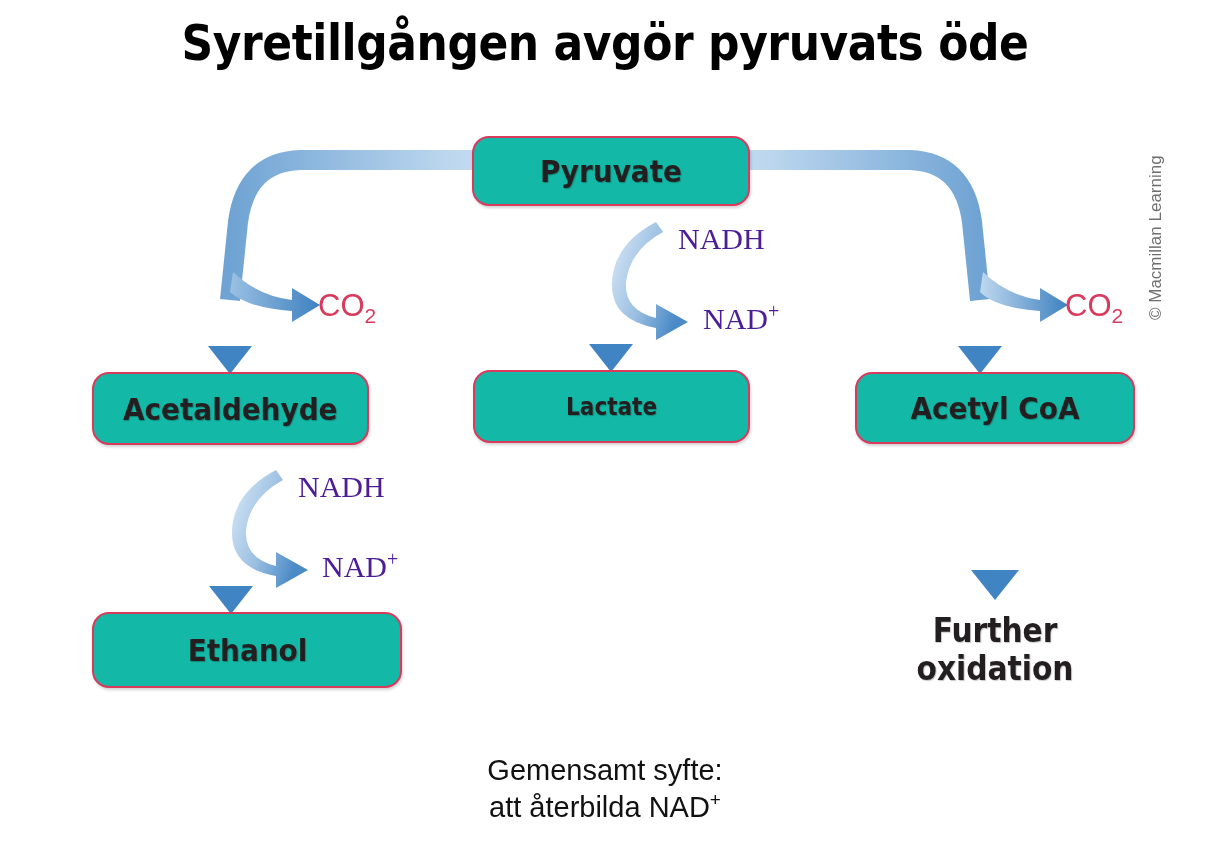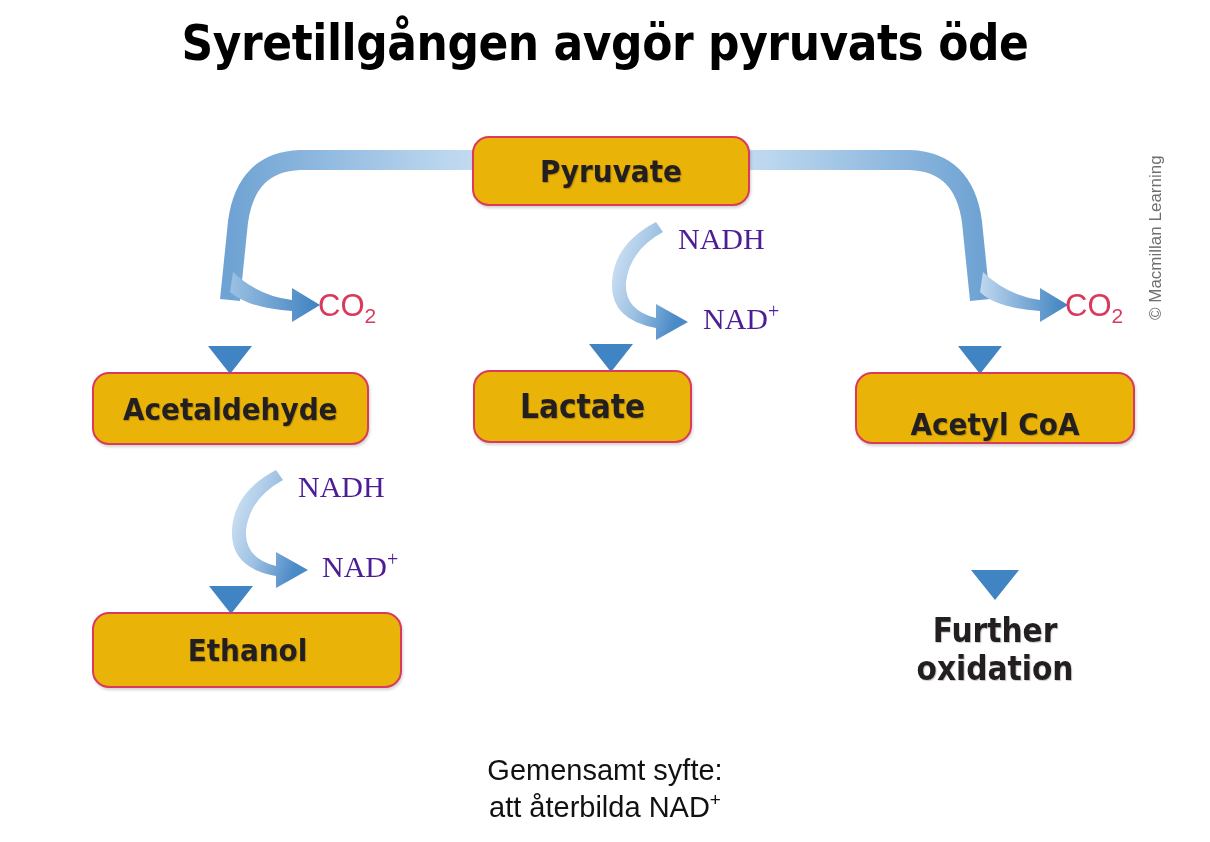--- a/index.html
+++ b/index.html
@@ -26,39 +26,39 @@
     white-space:nowrap;
   }
 
   
   #arrows{position:absolute;left:0;top:0;width:1210px;height:842px;}
 
   
   .mbox{
     position:absolute;
     box-sizing:border-box;
-    background:#eab308;
+    background:#14b8a6;
     border:2.5px solid #DA3A5C;
     border-radius:17px;
     display:flex;align-items:center;justify-content:center;
     font-family:"DejaVu Sans",sans-serif;
     font-weight:bold;
     color:#231f20;
     box-shadow:1px 2px 3px rgba(0,0,0,0.18);
   }
   .mbox span{
     transform:scaleX(0.9);
     display:block;
     white-space:nowrap;
     text-shadow:1px 1px 1px rgba(0,0,0,0.25);
   }
   #box-pyruvate{left:472px;top:136px;width:278px;height:70px;font-size:31px;}
   #box-acetaldehyde{left:92px;top:372px;width:277px;height:73px;font-size:31px;}
-  #box-lactate{left:473px;top:370px;width:219px;height:73px;font-size:33px;}
-  #box-acetylcoa{left:855px;top:372px;width:280px;height:72px;font-size:31px;align-items:flex-end;}
+  #box-lactate{left:473px;top:370px;width:277px;height:73px;font-size:24px;}
+  #box-acetylcoa{left:855px;top:372px;width:280px;height:72px;font-size:31px;}
   #box-ethanol{left:92px;top:612px;width:310px;height:76px;font-size:31px;}
 
   
   .lbl{
     position:absolute;
     font-family:Liberation Serif, serif;
     font-size:30px;
     color:#4c1d95;
     white-space:nowrap;
   }

